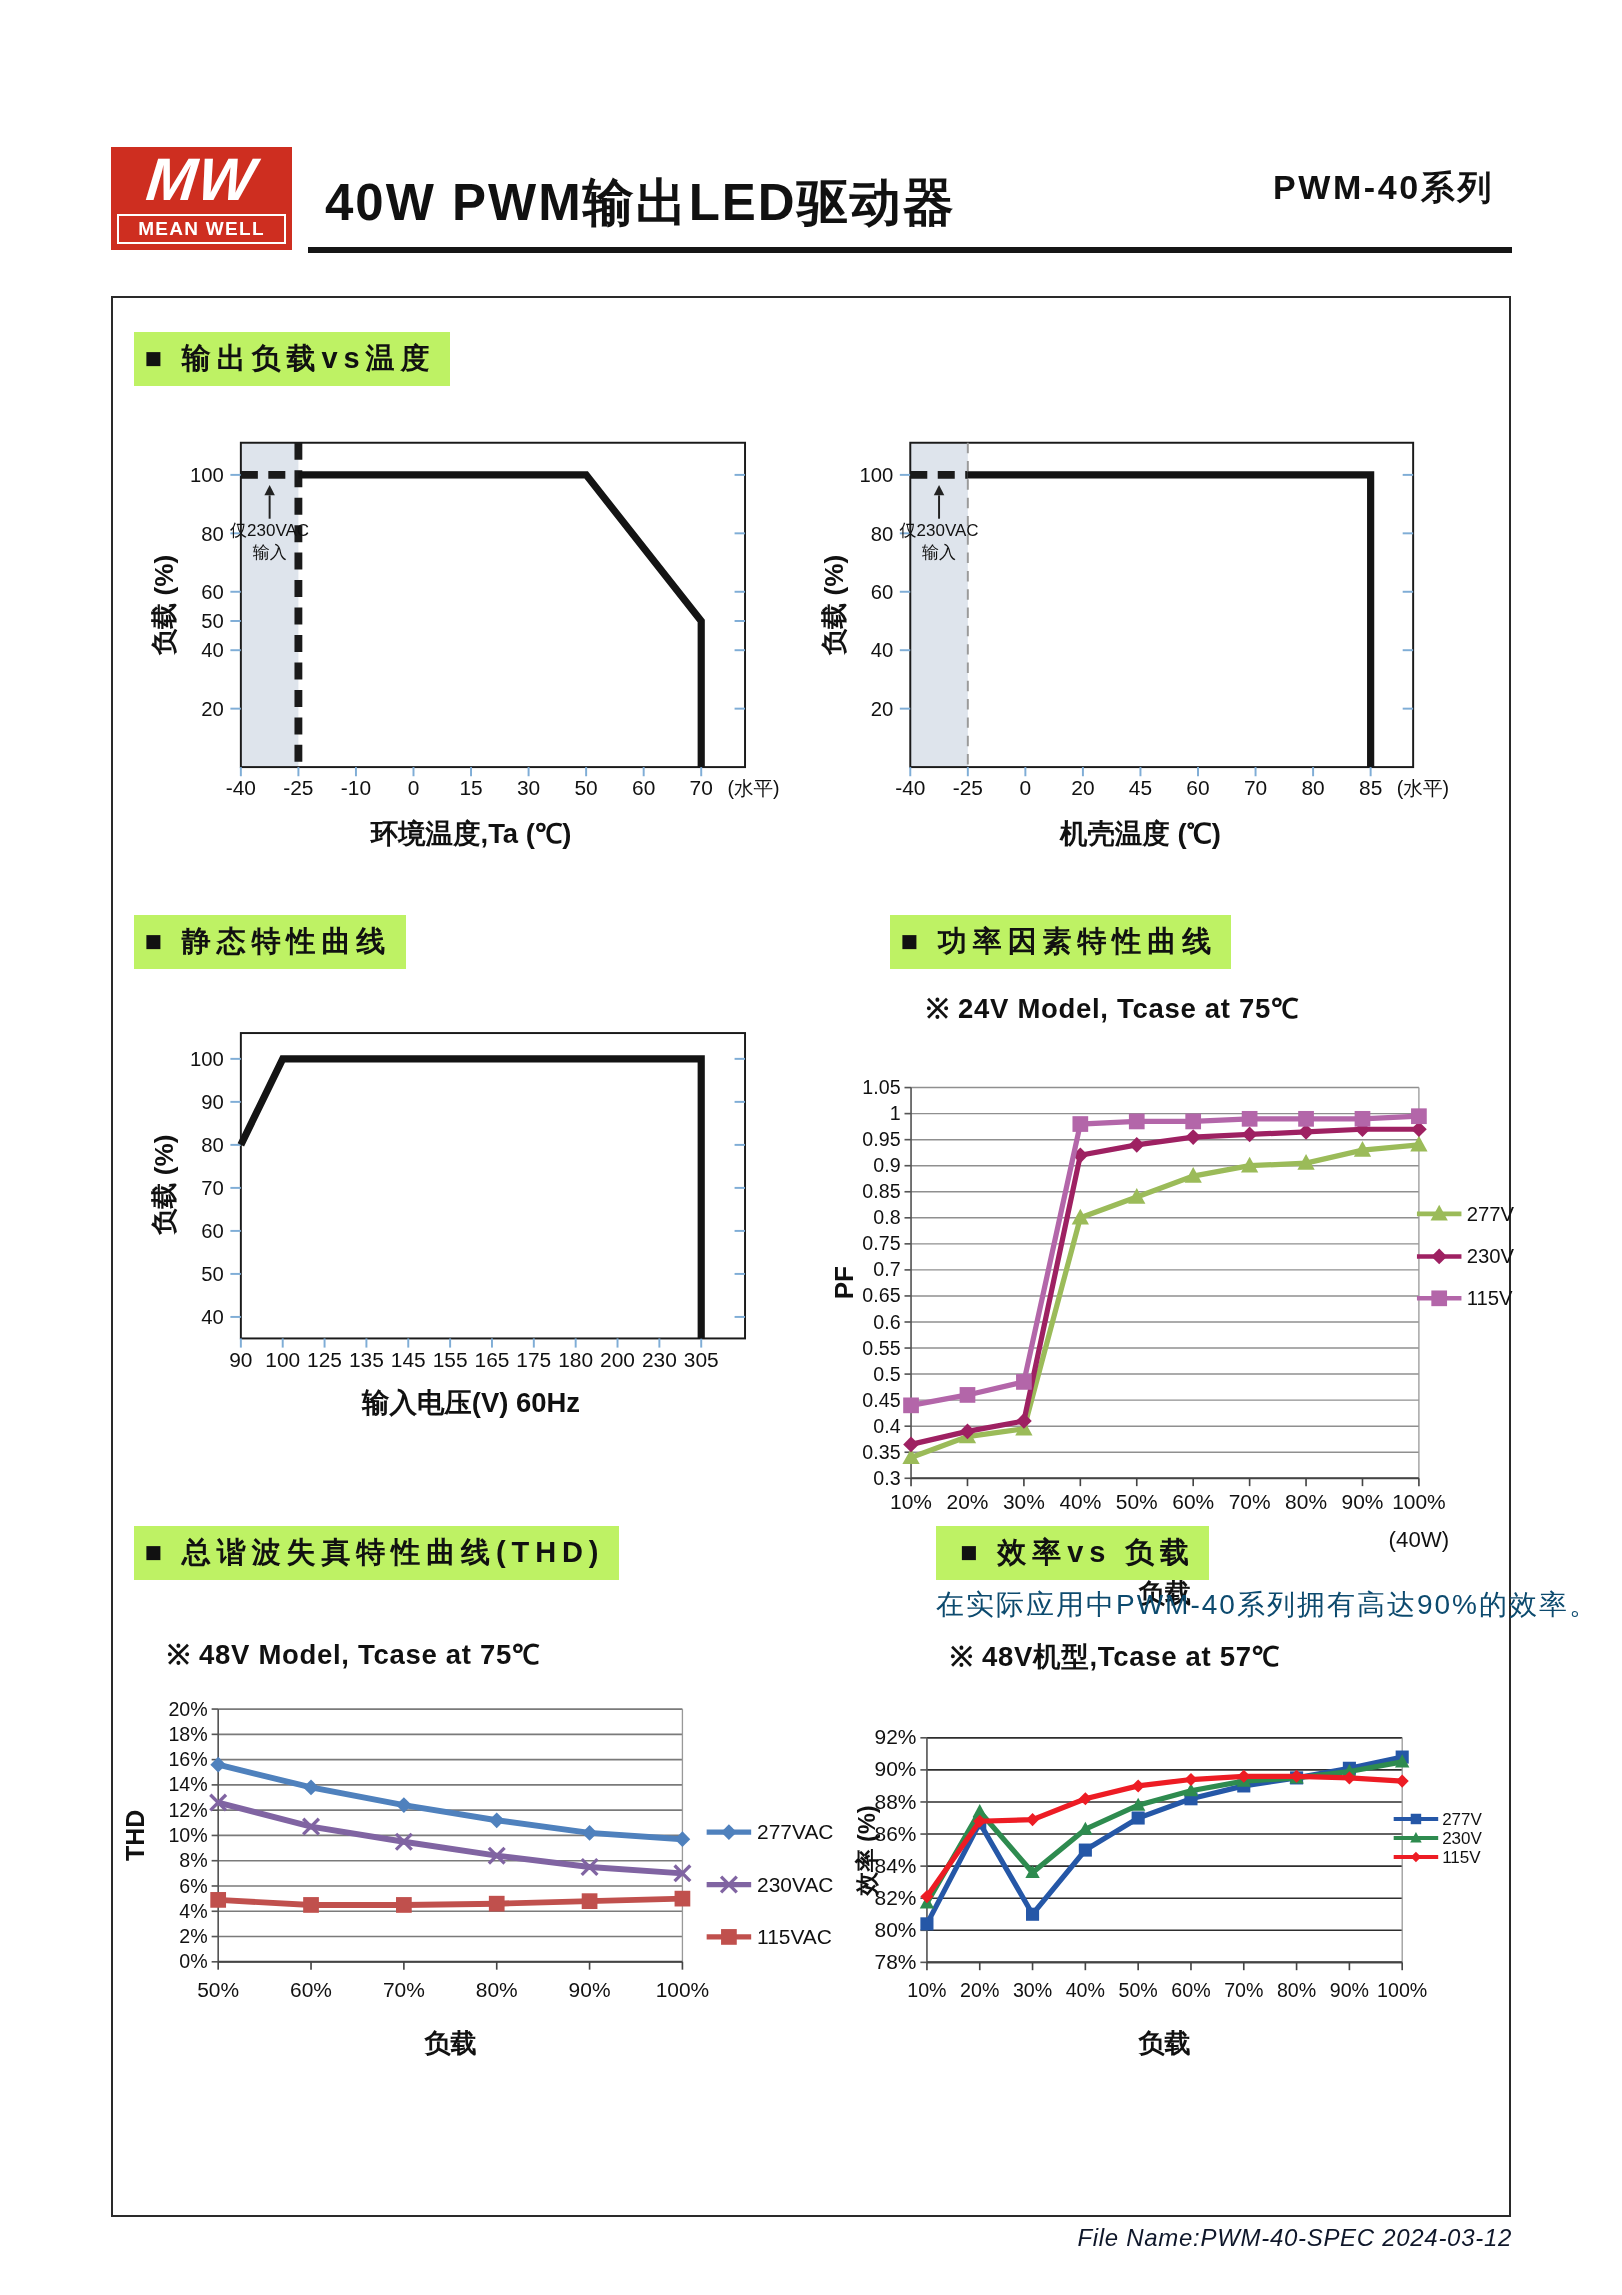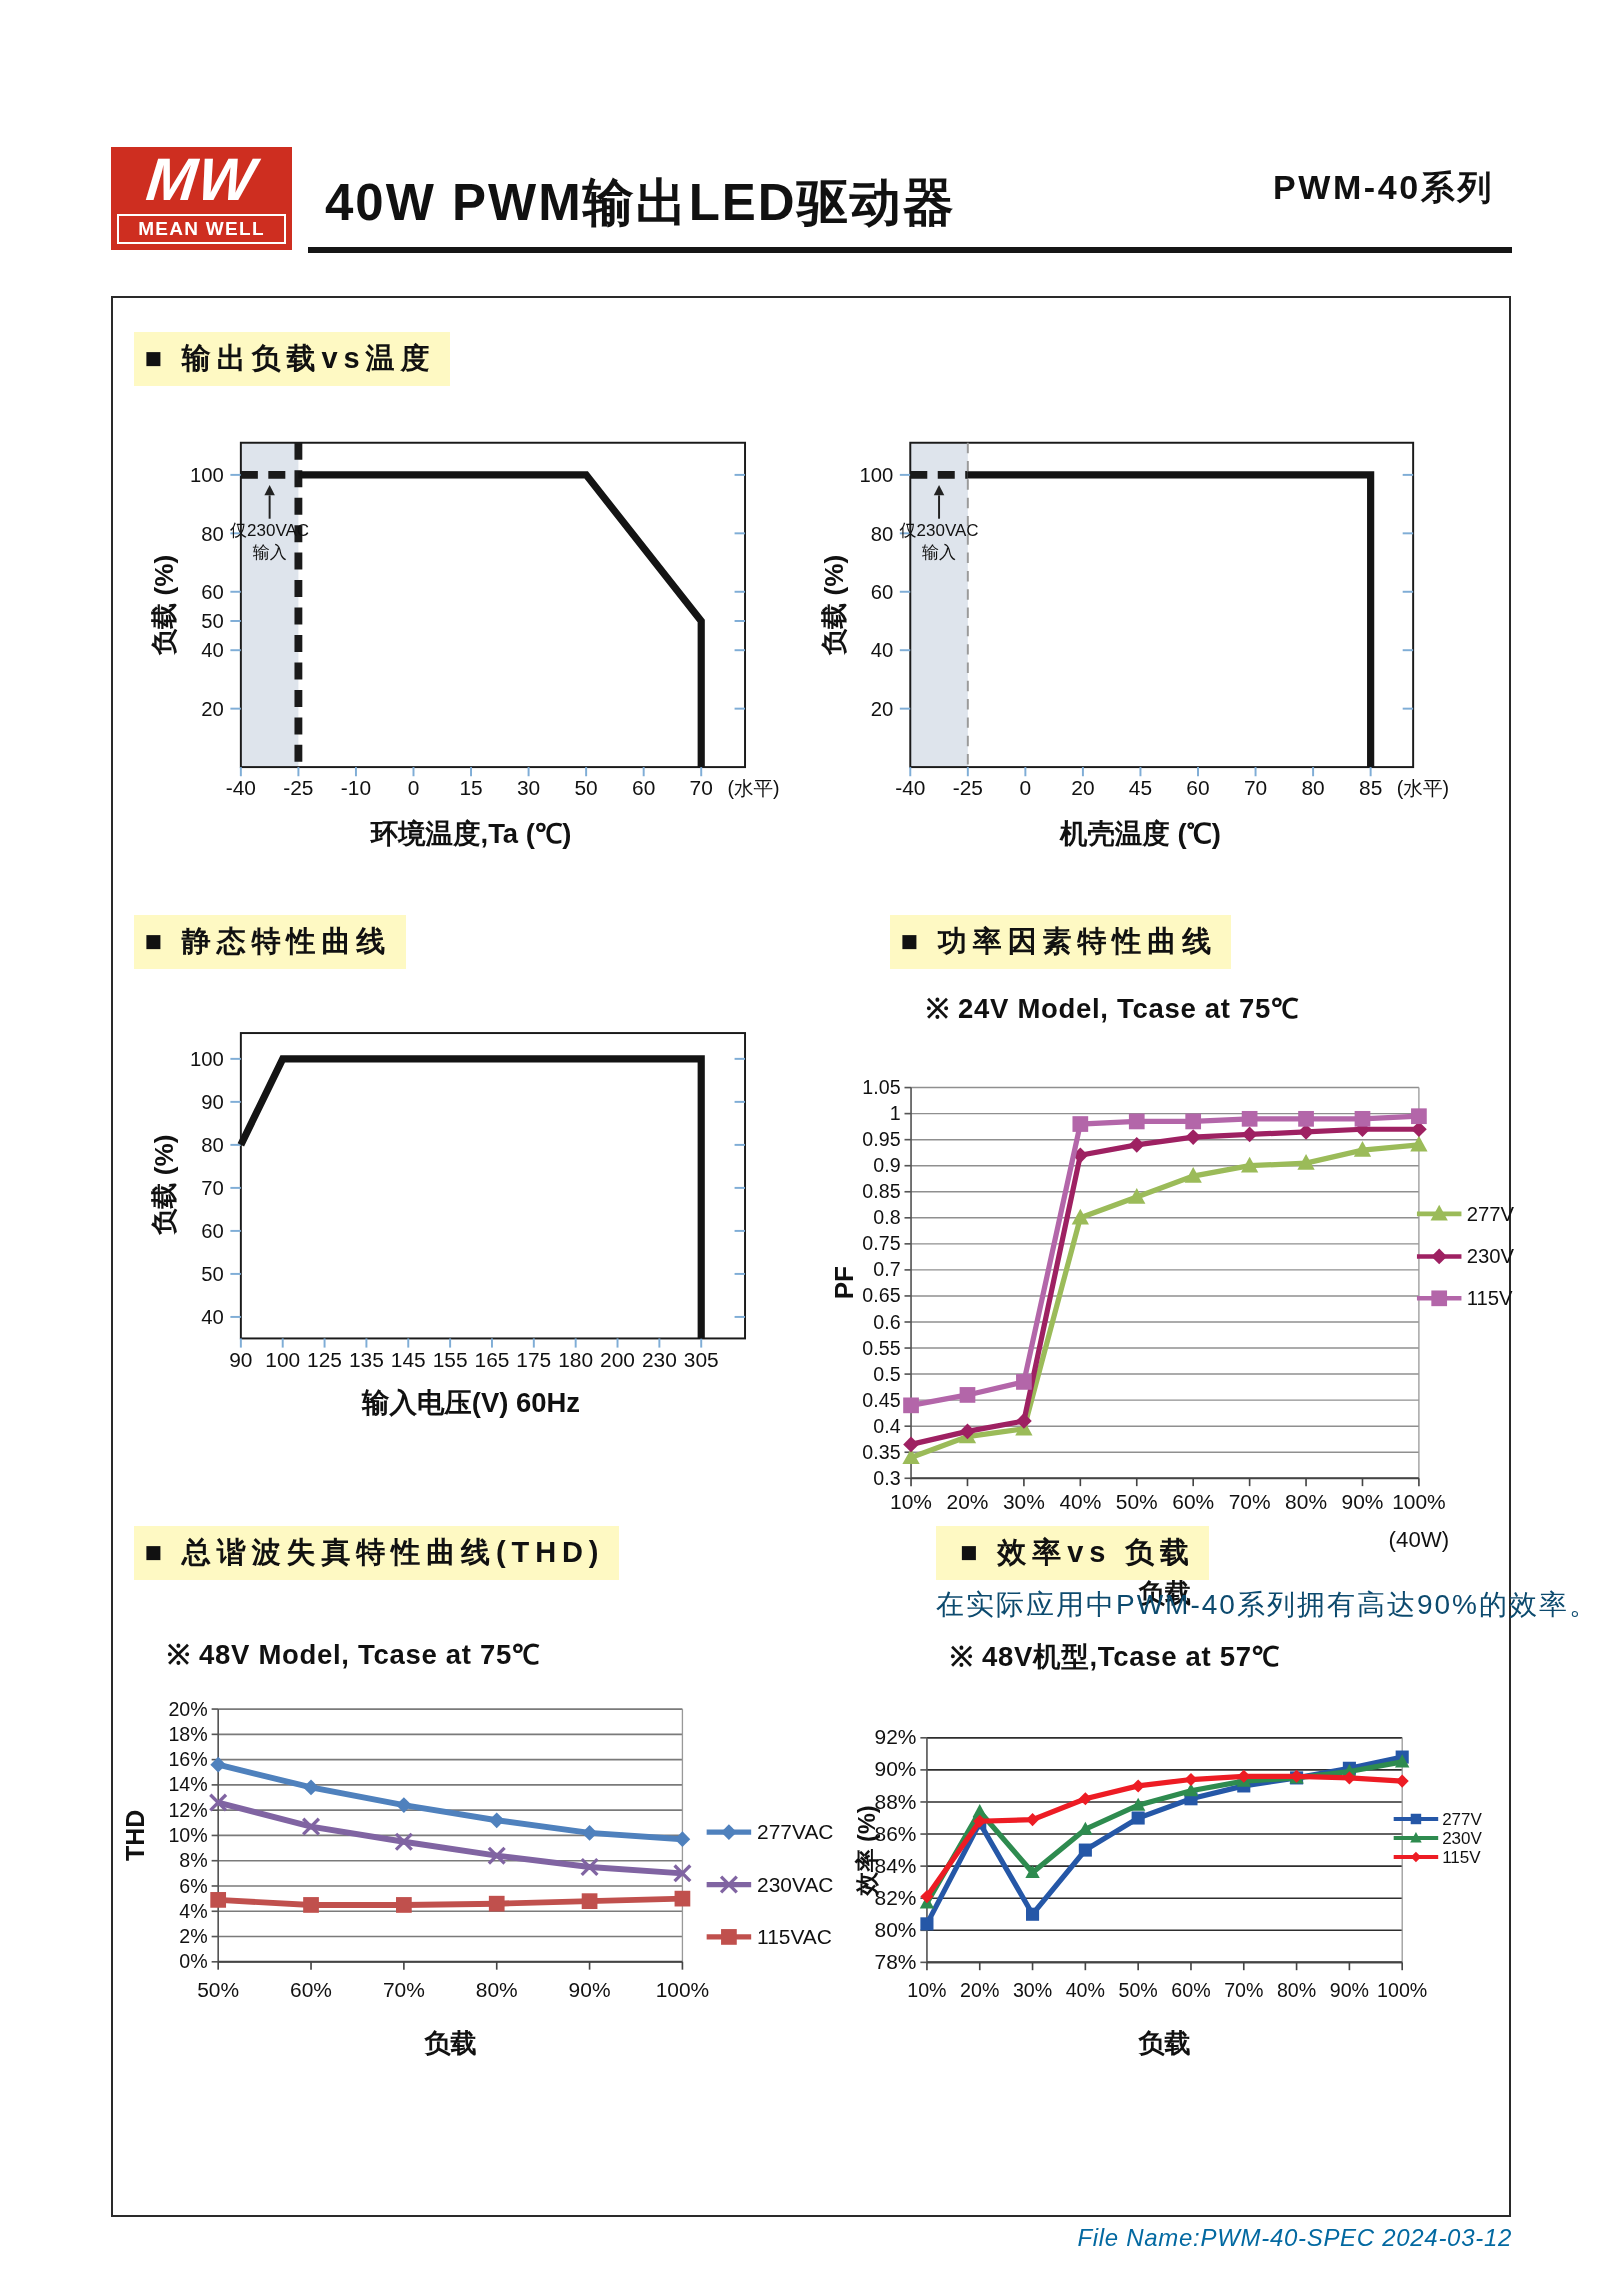--- a/index.html
+++ b/index.html
@@ -13,27 +13,27 @@
   .logo-mw{flex:1;display:flex;align-items:center;justify-content:center;color:#fff;
     font-size:60px;font-weight:900;font-style:italic;transform:skewX(-6deg);letter-spacing:1.3px;line-height:1;}
   .logo-bar{margin:0 5.9px 5.9px 5.9px;border:2.6px solid #fff;color:#fff;text-align:center;
     font-size:19px;font-weight:700;letter-spacing:1.3px;padding:2px 0 2.6px 0;}
   .doc-title{position:absolute;left:325px;top:169px;font-size:51px;font-weight:700;letter-spacing:2px;}
   .doc-series{position:absolute;right:129px;top:165px;font-size:34px;font-weight:800;letter-spacing:2.6px;}
   .header-rule{position:absolute;left:308px;top:247px;width:1204px;height:5.9px;background:#151515;}
   
   .content-border{position:absolute;left:111px;top:296px;width:1400px;height:1921px;border:2px solid #2a2a2a;}
   
-  .sec-title{position:absolute;background:#fef9c3;color:#111;font-size:29px;font-weight:700;
+  .sec-title{position:absolute;background:#bef264;color:#111;font-size:29px;font-weight:700;
     letter-spacing:5.9px;padding:6.5px 14.4px 7.9px 10.5px;white-space:nowrap;}
   .note{position:absolute;font-size:27.5px;color:#111;white-space:nowrap;letter-spacing:2.6px;}
   .note.en{letter-spacing:0.7px;font-weight:700;}
   .desc{position:absolute;font-size:28px;color:#0c4a6e;white-space:nowrap;letter-spacing:2px;}
   .chart{position:absolute;}
-  .footer{position:absolute;right:111px;top:2224px;font-size:24px;font-style:italic;color:#0369a1;letter-spacing:0.7px;}
+  .footer{position:absolute;right:111px;top:2224px;font-size:24px;font-style:italic;color:#0f172a;letter-spacing:0.7px;}
 </style>
 </head>
 <body>
 
 <div class="page">
 
   <div class="logo">
     <div class="logo-mw">MW</div>
     <div class="logo-bar">MEAN WELL</div>
   </div>

